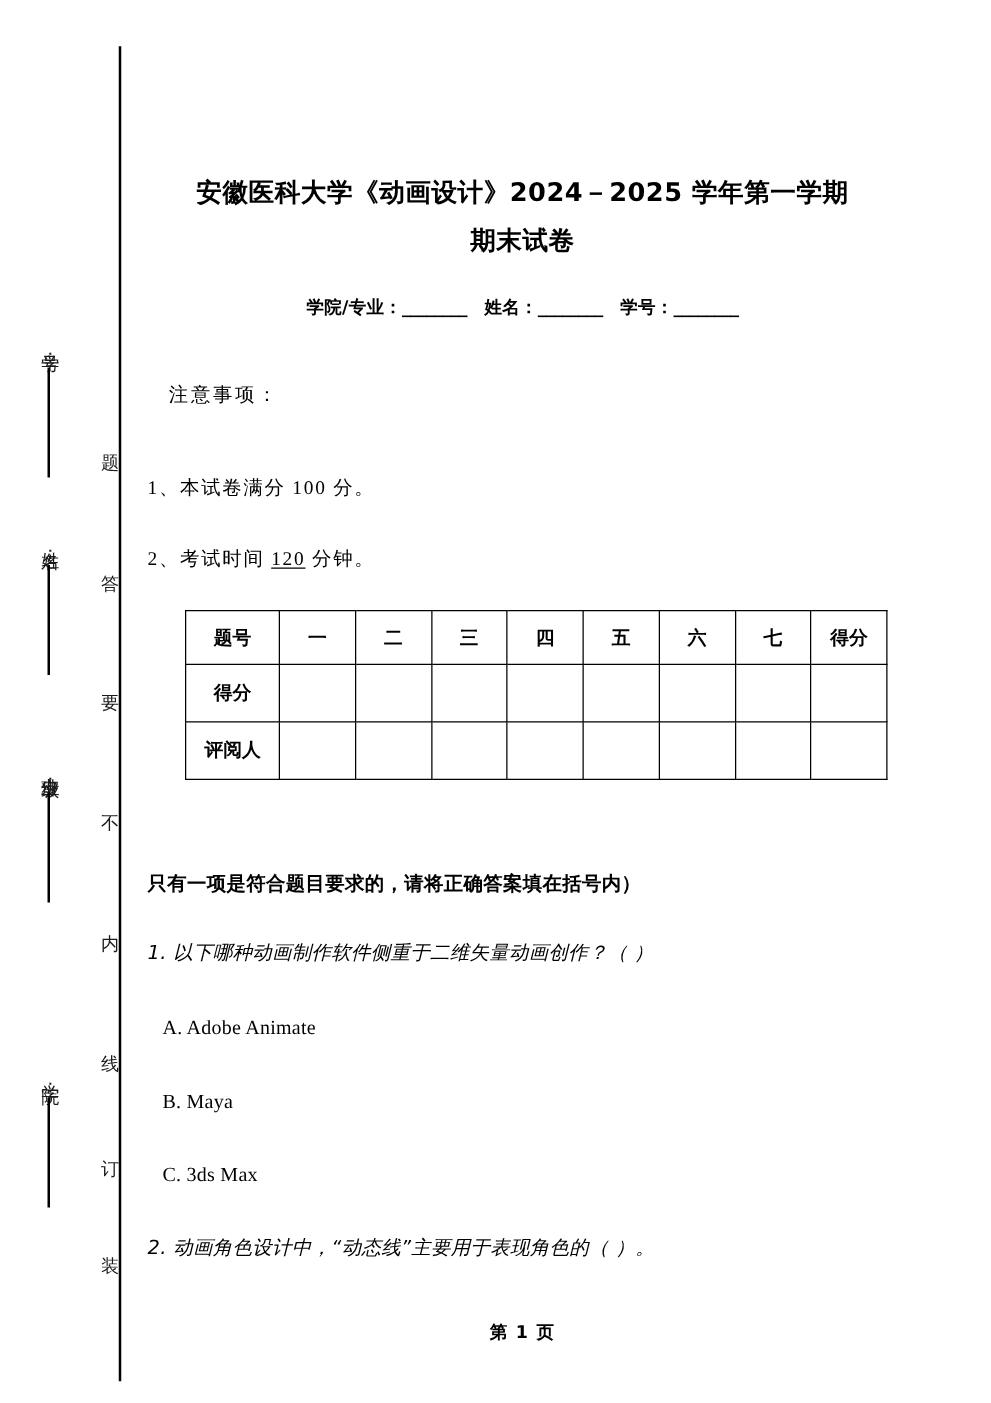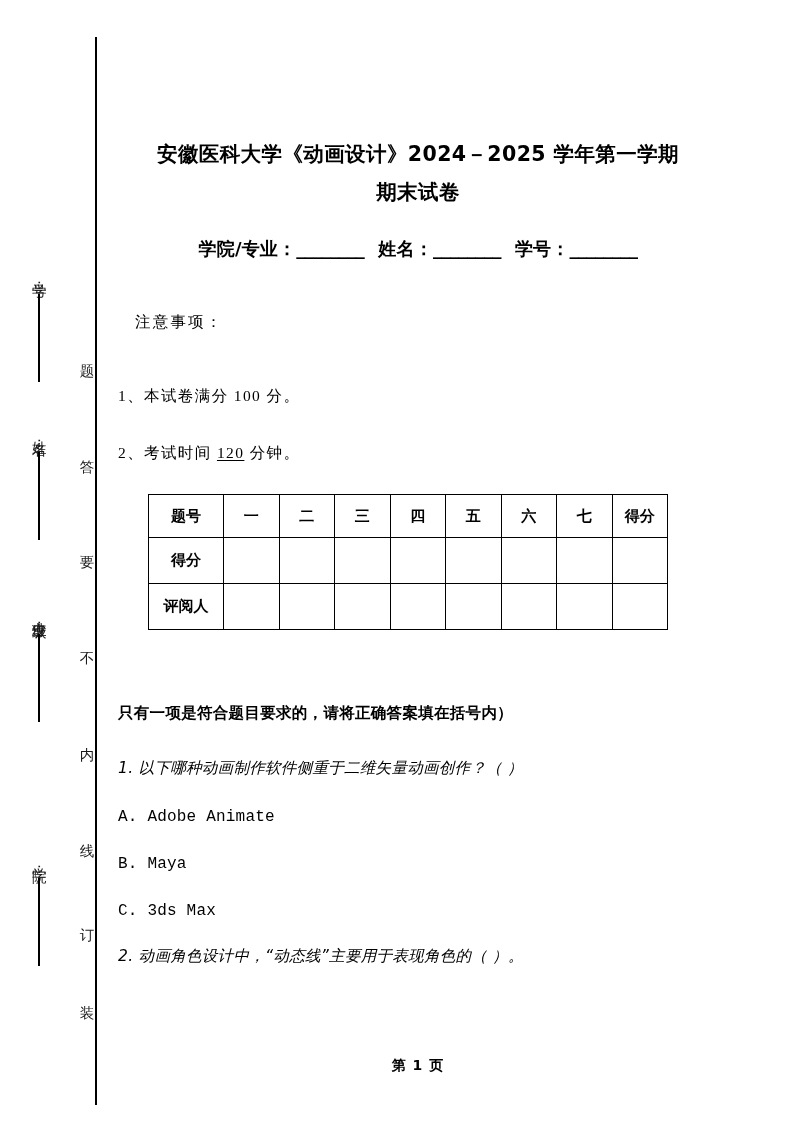--- a/index.html
+++ b/index.html
@@ -105,21 +105,21 @@
     text-align: center;
     letter-spacing: 0.4px;
   }
   .doc-title .title-line2 { display: block; }
 
   .id-line {
     margin: 0;
     padding-top: 26px;
     font-family: "DejaVu Sans", "Liberation Sans", sans-serif;
     font-weight: bold;
-    font-size: 18px;
+    font-size: 14px;
     text-align: center;
     letter-spacing: 0.2px;
     white-space: nowrap;
   }
   .id-line .blank { letter-spacing: -0.5px; }
   .id-line .gap { display: inline-block; width: 14px; }
 
   .notice-head {
     margin: 17px;
     padding-top: 34px;
@@ -137,21 +137,21 @@
     text-underline-offset: 2px;
   }
 
   
   .score-table-wrap {
     padding-top: 30px;
     padding-left: 30px;
   }
   table.score-table {
     border-collapse: collapse;
-    width: 520px;
+    width: 562px;
     table-layout: fixed;
   }
   table.score-table td {
     border: 1.4px solid #000000;
     height: 40px;
     text-align: center;
     vertical-align: middle;
     font-family: "DejaVu Sans", "Liberation Sans", sans-serif;
     font-weight: bold;
     font-size: 15px;
@@ -172,23 +172,23 @@
   }
   .q-stem {
     margin: 0;
     padding-top: 26px;
     font-family: "DejaVu Sans", "Liberation Sans", sans-serif;
     font-size: 15.5px;
     letter-spacing: 0.3px;
     font-style: italic;
   }
   .q-option {
-    margin: 0;
+    margin: 12px;
     padding-top: 29px;
-    font-family: Liberation Mono, monospace;
+    font-family: Liberation Serif, serif;
     font-size: 16px;
     letter-spacing: 0.2px;
   }
 
   .page-footer {
     position: absolute;
     left: 0;
     top: 1040px;
     width: 600px;
     text-align: center;

